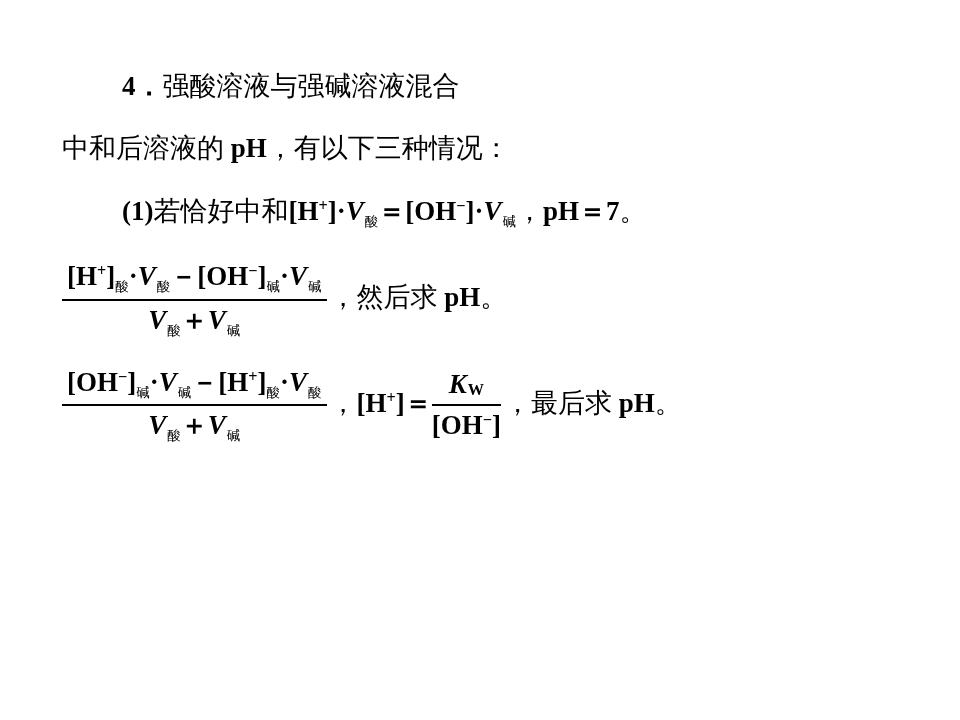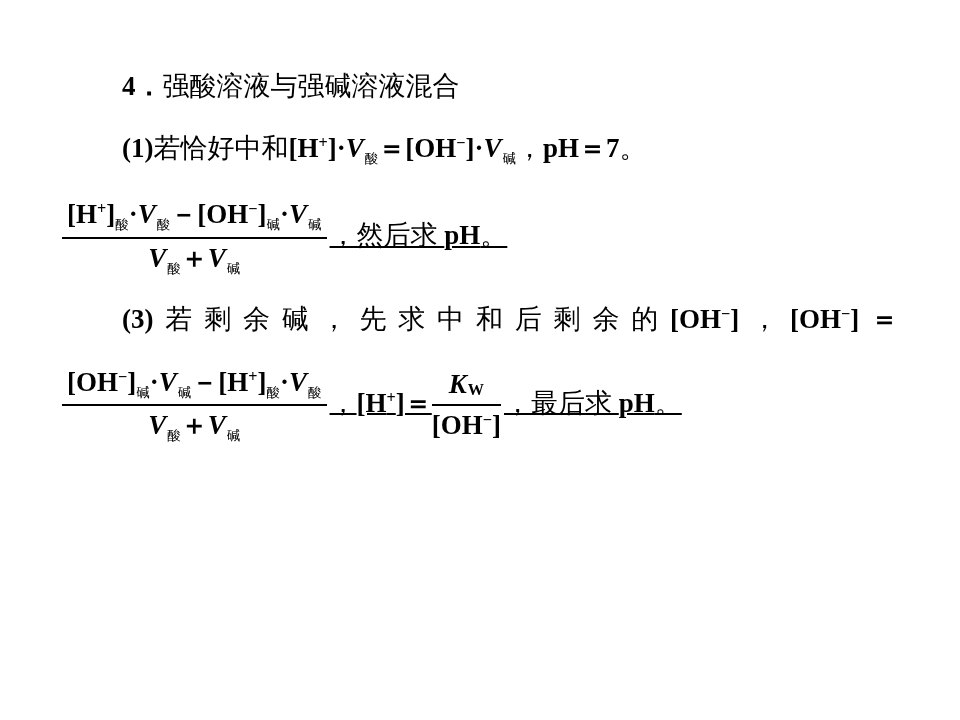--- a/index.html
+++ b/index.html
@@ -13,21 +13,21 @@
   .slide { width: 960px; height: 720px; padding: 70px 62px 0 62px; }
   .content { width: 836px; }
   .line {
     font-size: 27px;
     line-height: 1.2;
     margin-bottom: 30px;
     color: #000;
   }
   .indent { padding-left: 60px; }
   .just { text-align: justify; text-align-last: justify; }
-  .frac-line { margin-bottom: 26px; text-decoration: underline; }
+  .frac-line { margin-bottom: 26px; }
 
   .run-n  { font-weight: 400; text-align: center; }
   .run-b  { font-weight: 700; }
   .run-bi { font-weight: 700; font-style: italic; padding-right: 1px; }
   .run-sup { font-weight: 700; font-size: 0.60em; vertical-align: 0.55em; }
   .run-sub { font-weight: 700; font-size: 0.60em; vertical-align: -0.15em; }
   .run-cnsub { font-weight: 400; font-size: 0.50em; vertical-align: sub; }
   .run-rxeq { font-weight: 700; letter-spacing: -0.5px; padding: 0 2px; }
 
   .frac {
@@ -47,18 +47,18 @@
     white-space: nowrap;
     padding-top: 3px;
   }
 </style>
 </head>
 <body>
 
 <div class="slide">
   <div class="content" id="content-root">
       <div class="line indent"><span class="run-b">4．</span><span class="run-n">强酸溶液与强碱溶液混合</span></div>
+      <div class="line"><span class="run-n">中和后溶液的 </span><span class="run-b">pH</span><span class="run-n">，有以下三种情况：</span></div>
       <div class="line indent"><span class="run-b">(1)</span><span class="run-n">若恰好中和</span><span class="run-b">[H</span><span class="run-sup">+</span><span class="run-b">]·</span><span class="run-bi">V</span><span class="run-cnsub">酸</span><span class="run-b">＝</span><span class="run-b">[OH</span><span class="run-sup">−</span><span class="run-b">]·</span><span class="run-bi">V</span><span class="run-cnsub">碱</span><span class="run-n">，</span><span class="run-b">pH＝7</span><span class="run-n">。</span></div>
       <div class="line frac-line"><span class="frac"><span class="num"><span class="run-b">[H</span><span class="run-sup">+</span><span class="run-b">]</span><span class="run-cnsub">酸</span><span class="run-b">·</span><span class="run-bi">V</span><span class="run-cnsub">酸</span><span class="run-b">－</span><span class="run-b">[OH</span><span class="run-sup">−</span><span class="run-b">]</span><span class="run-cnsub">碱</span><span class="run-b">·</span><span class="run-bi">V</span><span class="run-cnsub">碱</span></span><span class="den"><span class="run-bi">V</span><span class="run-cnsub">酸</span><span class="run-b">＋</span><span class="run-bi">V</span><span class="run-cnsub">碱</span></span></span><span class="run-n">，然后求 </span><span class="run-b">pH</span><span class="run-n">。</span></div>
-      <div class="line indent just"><span class="run-b">(3)</span><span class="run-n">若剩余碱，先求中和后剩余的</span><span class="run-b">[OH</span><span class="run-sup">−</span><span class="run-b">]</span><span class="run-n">，</span><span class="run-b">[OH</span><span class="run-sup">−</span><span class="run-b">]</span><span class="run-b">＝</span></div>
       <div class="line frac-line"><span class="frac"><span class="num"><span class="run-b">[OH</span><span class="run-sup">−</span><span class="run-b">]</span><span class="run-cnsub">碱</span><span class="run-b">·</span><span class="run-bi">V</span><span class="run-cnsub">碱</span><span class="run-b">－</span><span class="run-b">[H</span><span class="run-sup">+</span><span class="run-b">]</span><span class="run-cnsub">酸</span><span class="run-b">·</span><span class="run-bi">V</span><span class="run-cnsub">酸</span></span><span class="den"><span class="run-bi">V</span><span class="run-cnsub">酸</span><span class="run-b">＋</span><span class="run-bi">V</span><span class="run-cnsub">碱</span></span></span><span class="run-n">，</span><span class="run-b">[H</span><span class="run-sup">+</span><span class="run-b">]＝</span><span class="frac"><span class="num"><span class="run-bi">K</span><span class="run-sub">W</span></span><span class="den"><span class="run-b">[OH</span><span class="run-sup">−</span><span class="run-b">]</span></span></span><span class="run-n">，最后求 </span><span class="run-b">pH</span><span class="run-n">。</span></div>
     </div>
 </div>
 
 </body></html>

